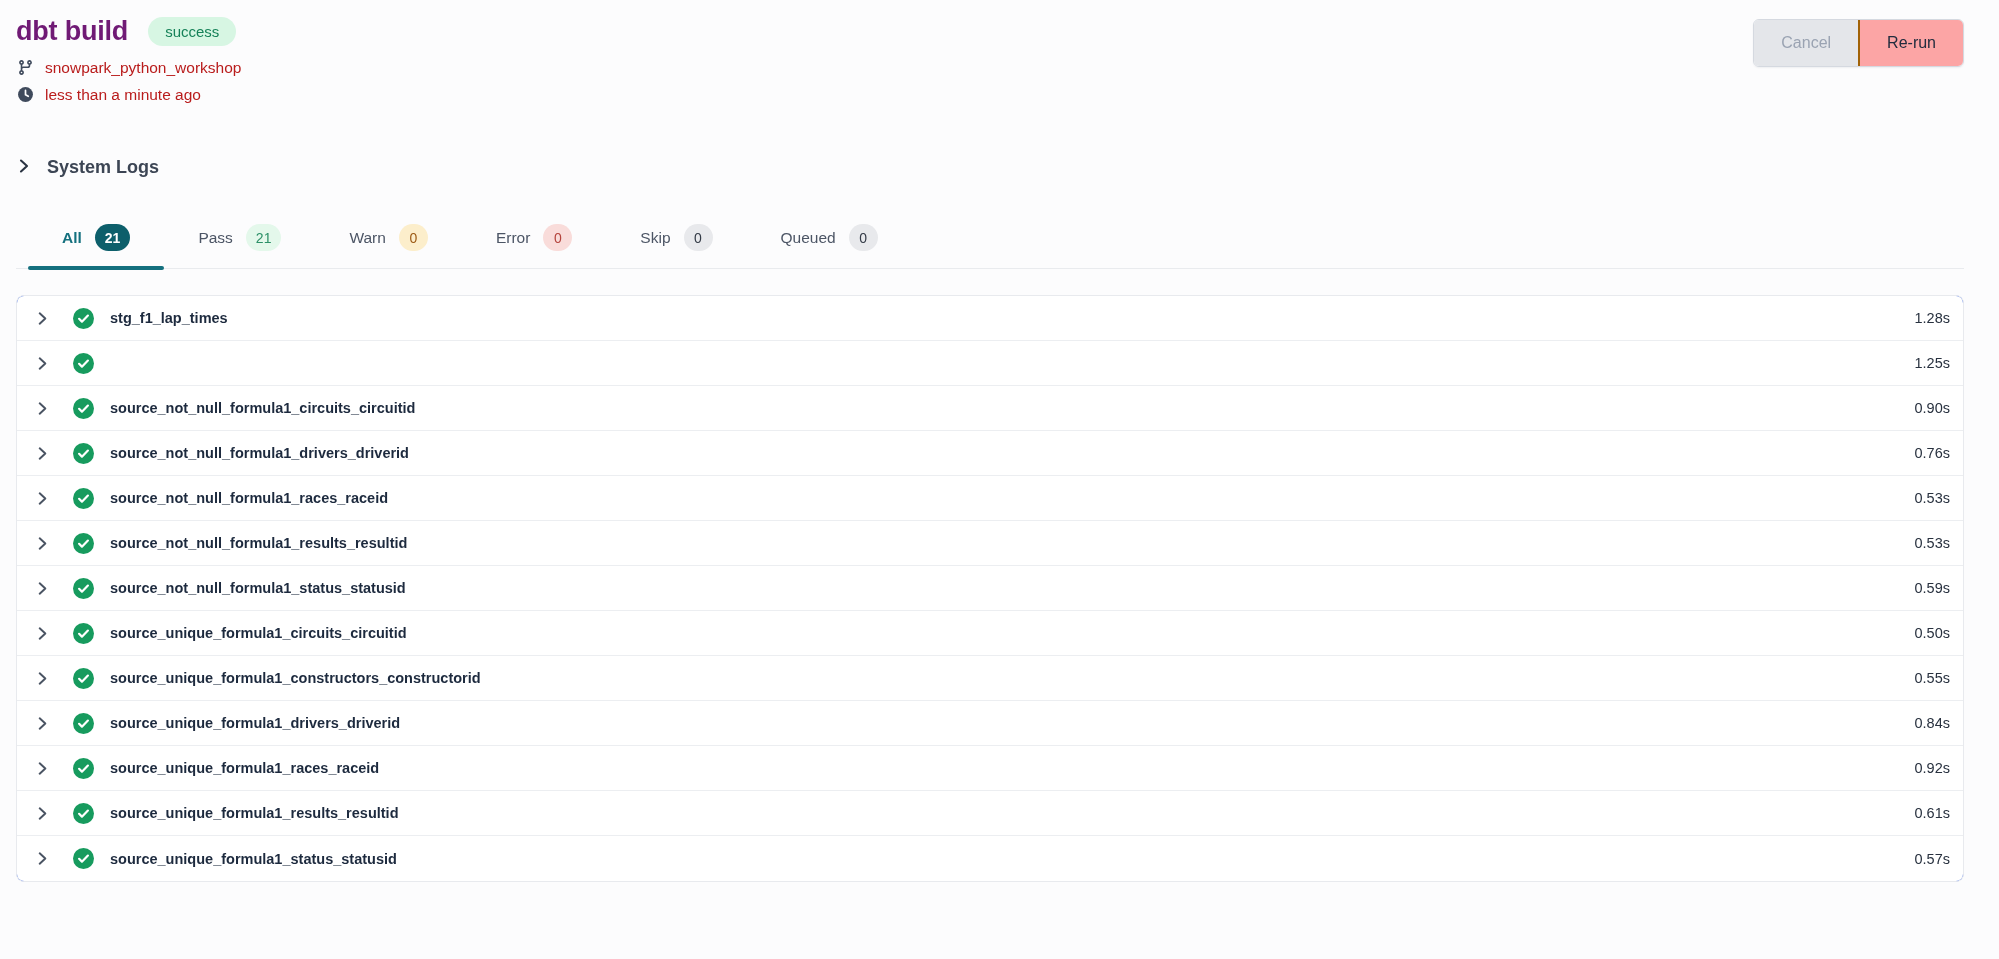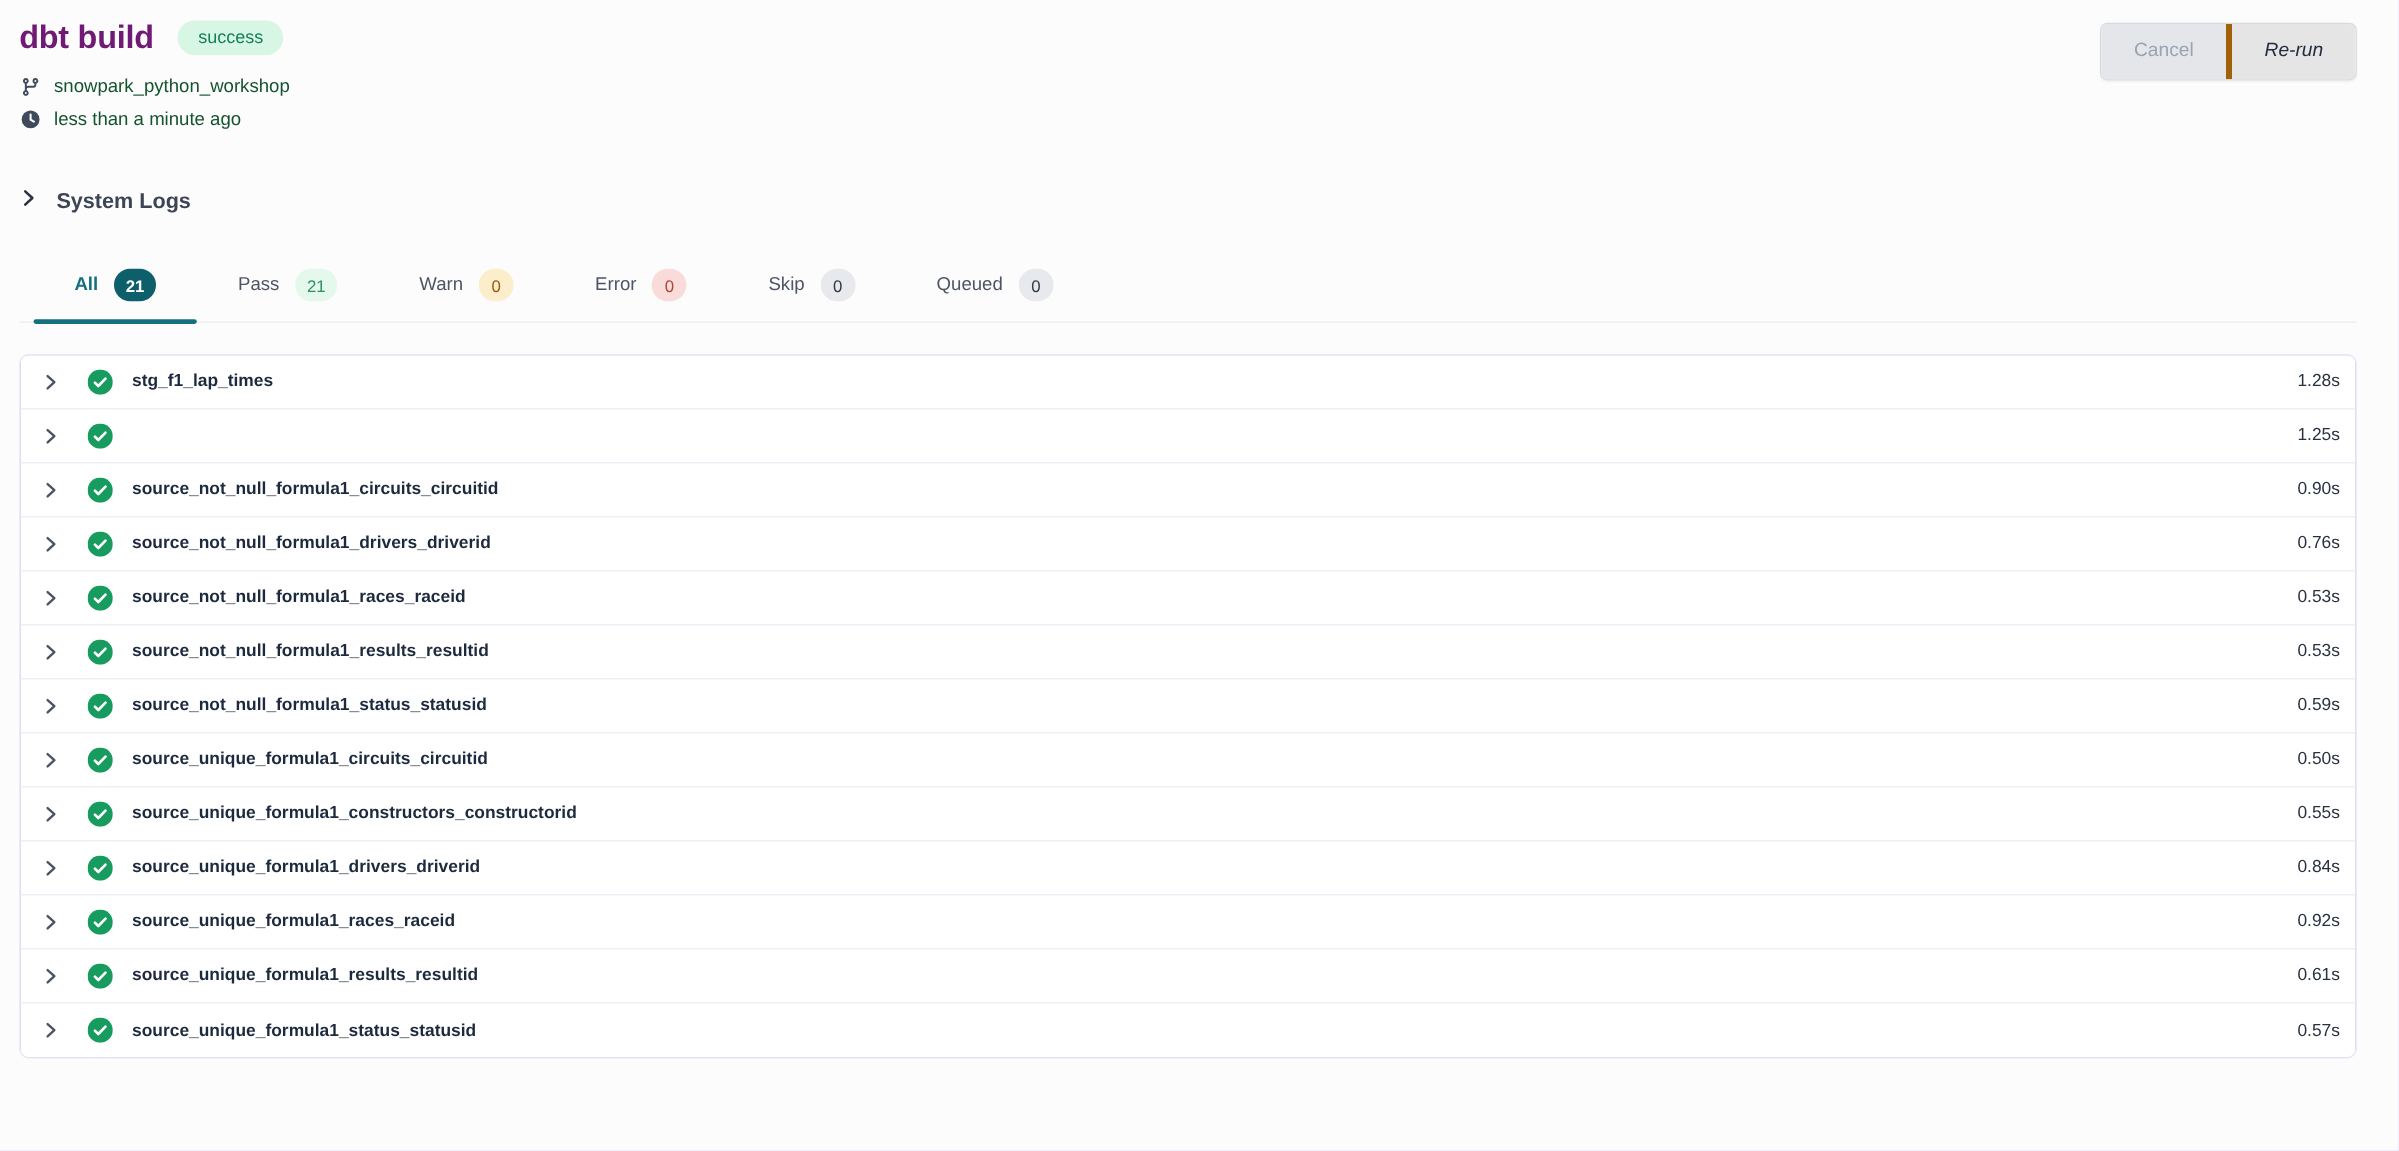--- a/index.html
+++ b/index.html
@@ -24,25 +24,25 @@
   }
   .btn-group {
     display: flex; border: 1px solid #d5d9e0; border-radius: 6px;
     overflow: hidden; box-shadow: 0 1px 2px rgba(20,30,50,0.06); margin-top: 3px;
   }
   .btn {
     height: 46px; padding: 0 27px; font-size: 16px; display: flex; align-items: center;
     border: none; font-family: inherit; background: none;
   }
   .btn-cancel { background: #e4e6ea; color: #9aa3b2; cursor: default; }
-  .btn-rerun { background: #e5e5e5; color: #222c3e; border-left: 5px solid #a16207; cursor: pointer; font-style: italic; }
+  .btn-rerun { background: #fca5a5; color: #222c3e; border-left: 2px solid #a16207; cursor: pointer; }
 
   
   .meta { margin-top: 12px; }
-  .meta-line { display: flex; align-items: center; gap: 11px; height: 27px; font-size: 15.5px; color: #14532d; }
+  .meta-line { display: flex; gap: 11px; height: 27px; font-size: 15.5px; color: #b91c1c; }
   .meta-line .ic { display: flex; width: 18px; justify-content: center; }
 
   
   .system-logs {
     display: flex; align-items: center; gap: 15px; margin-top: 44px;
     cursor: pointer; width: max-content;
   }
   .system-logs-label { font-size: 18px; font-weight: bold; color: #3c4554; }
 
   
@@ -65,21 +65,21 @@
     font-size: 14px; line-height: 1;
   }
   .badge-teal   { background: #0d5f6b; color: #ffffff; font-weight: bold; }
   .badge-green  { background: #e4f8eb; color: #2c9067; }
   .badge-yellow { background: #fceecb; color: #9c5a14; }
   .badge-red    { background: #f9dcda; color: #b4433c; }
   .badge-gray   { background: #e8e9ec; color: #333a46; }
 
   
   .list {
-    margin-top: 26px; background: #c4b5fd; border: 1px solid #e8eaee;
+    margin-top: 26px; background: #1d4ed8; border: 1px solid #e8eaee;
     border-radius: 8px; overflow: hidden;
   }
   .row {
     display: flex; align-items: center; height: 45px;
     border-bottom: 1px solid #eceef1; padding: 0 13px 0 10px; background: #fff;
   }
   .row:last-child { border-bottom: none; }
   .row-chevron {
     width: 30px; height: 30px; display: flex; align-items: center; justify-content: center;
     background: none; border: none; cursor: pointer;

